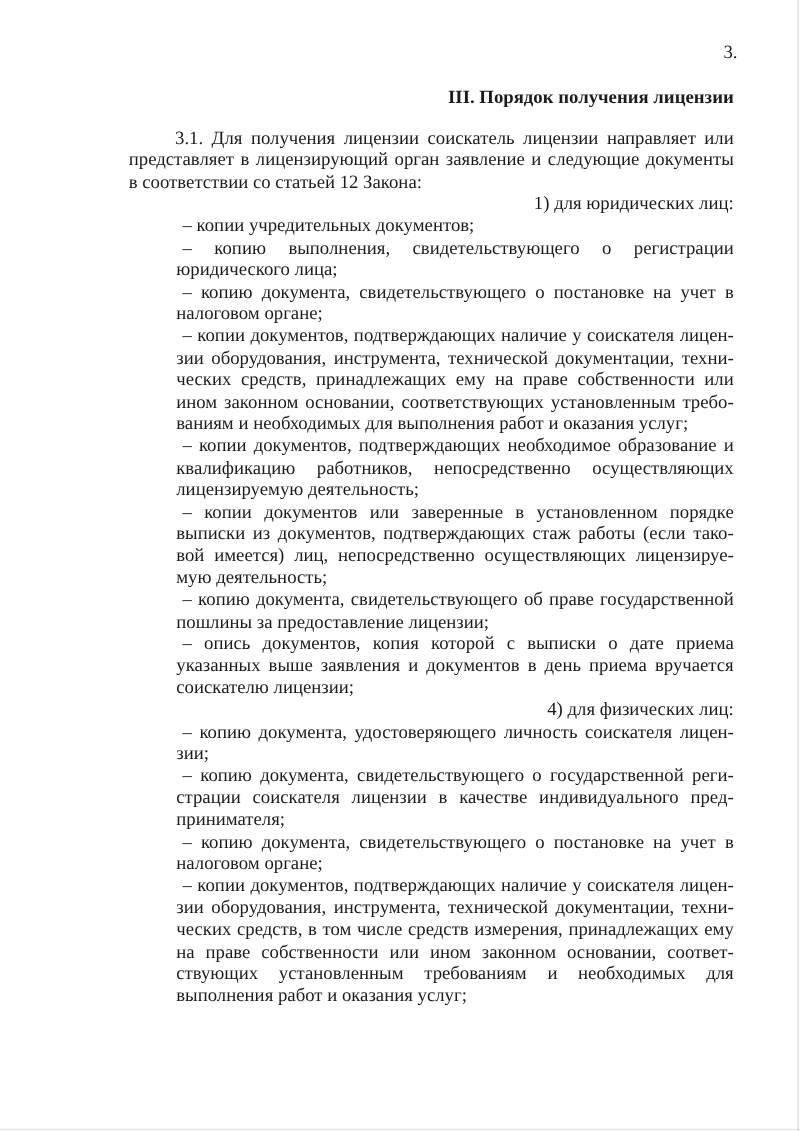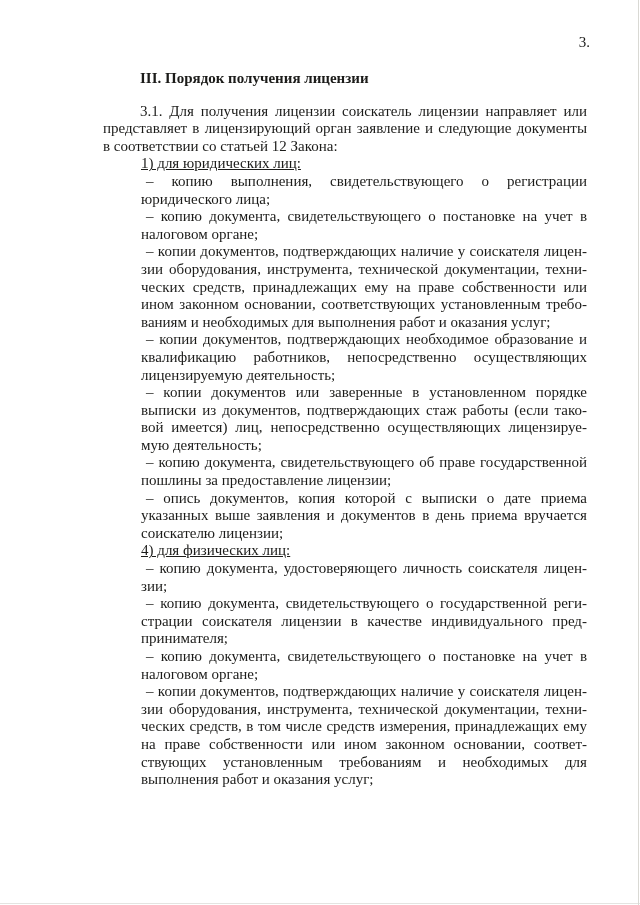--- a/index.html
+++ b/index.html
@@ -30,31 +30,30 @@
   .content {
     position: absolute;
     left: 103px;
     top: 70px;
     width: 484px;
     text-align: justify;
     hyphens: manual;
   }
   .heading {
     font-weight: 700;
-    text-align: left;
+    text-align: right;
     margin: 0 0 15px 37px;
   }
   .intro {
     margin: 0;
     text-indent: 37px;
   }
   .section-label {
     margin: 0 0 0 38px;
-    text-align: left;
-    text-decoration: underline;
+    text-align: right;
   }
   .item {
     margin: 0 0 0 38px;
     text-indent: 5px;
   }
   .edge-right {
     position: absolute;
     top: 0;
     right: 1px;
     width: 1px;
@@ -76,20 +75,21 @@
 
 <div class="page">
   <div class="page-number">3.</div>
 
   <div class="content">
     <div class="heading">III. Порядок получения лицензии</div>
 
     <p class="intro">3.1. Для получения лицензии соискатель лицензии направляет или представляет в лицензирующий орган заявление и следующие документы в соответствии со статьей 12 Закона:</p>
 
     <div class="section-label">1) для юридических лиц:</div>
+    <div class="item">– копии учредительных документов;</div>
     <div class="item">– копию выполнения, свидетельствующего о регистрации юридичес­кого лица;</div>
     <div class="item">– копию документа, свидетельствующего о постановке на учет в налоговом органе;</div>
     <div class="item">– копии документов, подтверждающих наличие у соискателя лицен­зии оборудования, инструмента, технической документации, техни­ческих средств, принадлежащих ему на праве собственности или ином законном основании, соответствующих установленным требо­ваниям и необходимых для выполнения работ и оказания услуг;</div>
     <div class="item">– копии документов, подтверждающих необходимое образование и квалификацию работников, непосредственно осуществляющих лицензируемую деятельность;</div>
     <div class="item">– копии документов или заверенные в установленном порядке выписки из документов, подтверждающих стаж работы (если тако­вой имеется) лиц, непосредственно осуществляющих лицензируе­мую деятельность;</div>
     <div class="item">– копию документа, свидетельствующего об праве государствен­ной пошлины за предоставление лицензии;</div>
     <div class="item">– опись документов, копия которой с выписки о дате приема указанных выше заявления и документов в день приема вручается соискателю лицензии;</div>
 
     <div class="section-label">4) для физических лиц:</div>
     <div class="item">– копию документа, удостоверяющего личность соискателя лицен­зии;</div>

